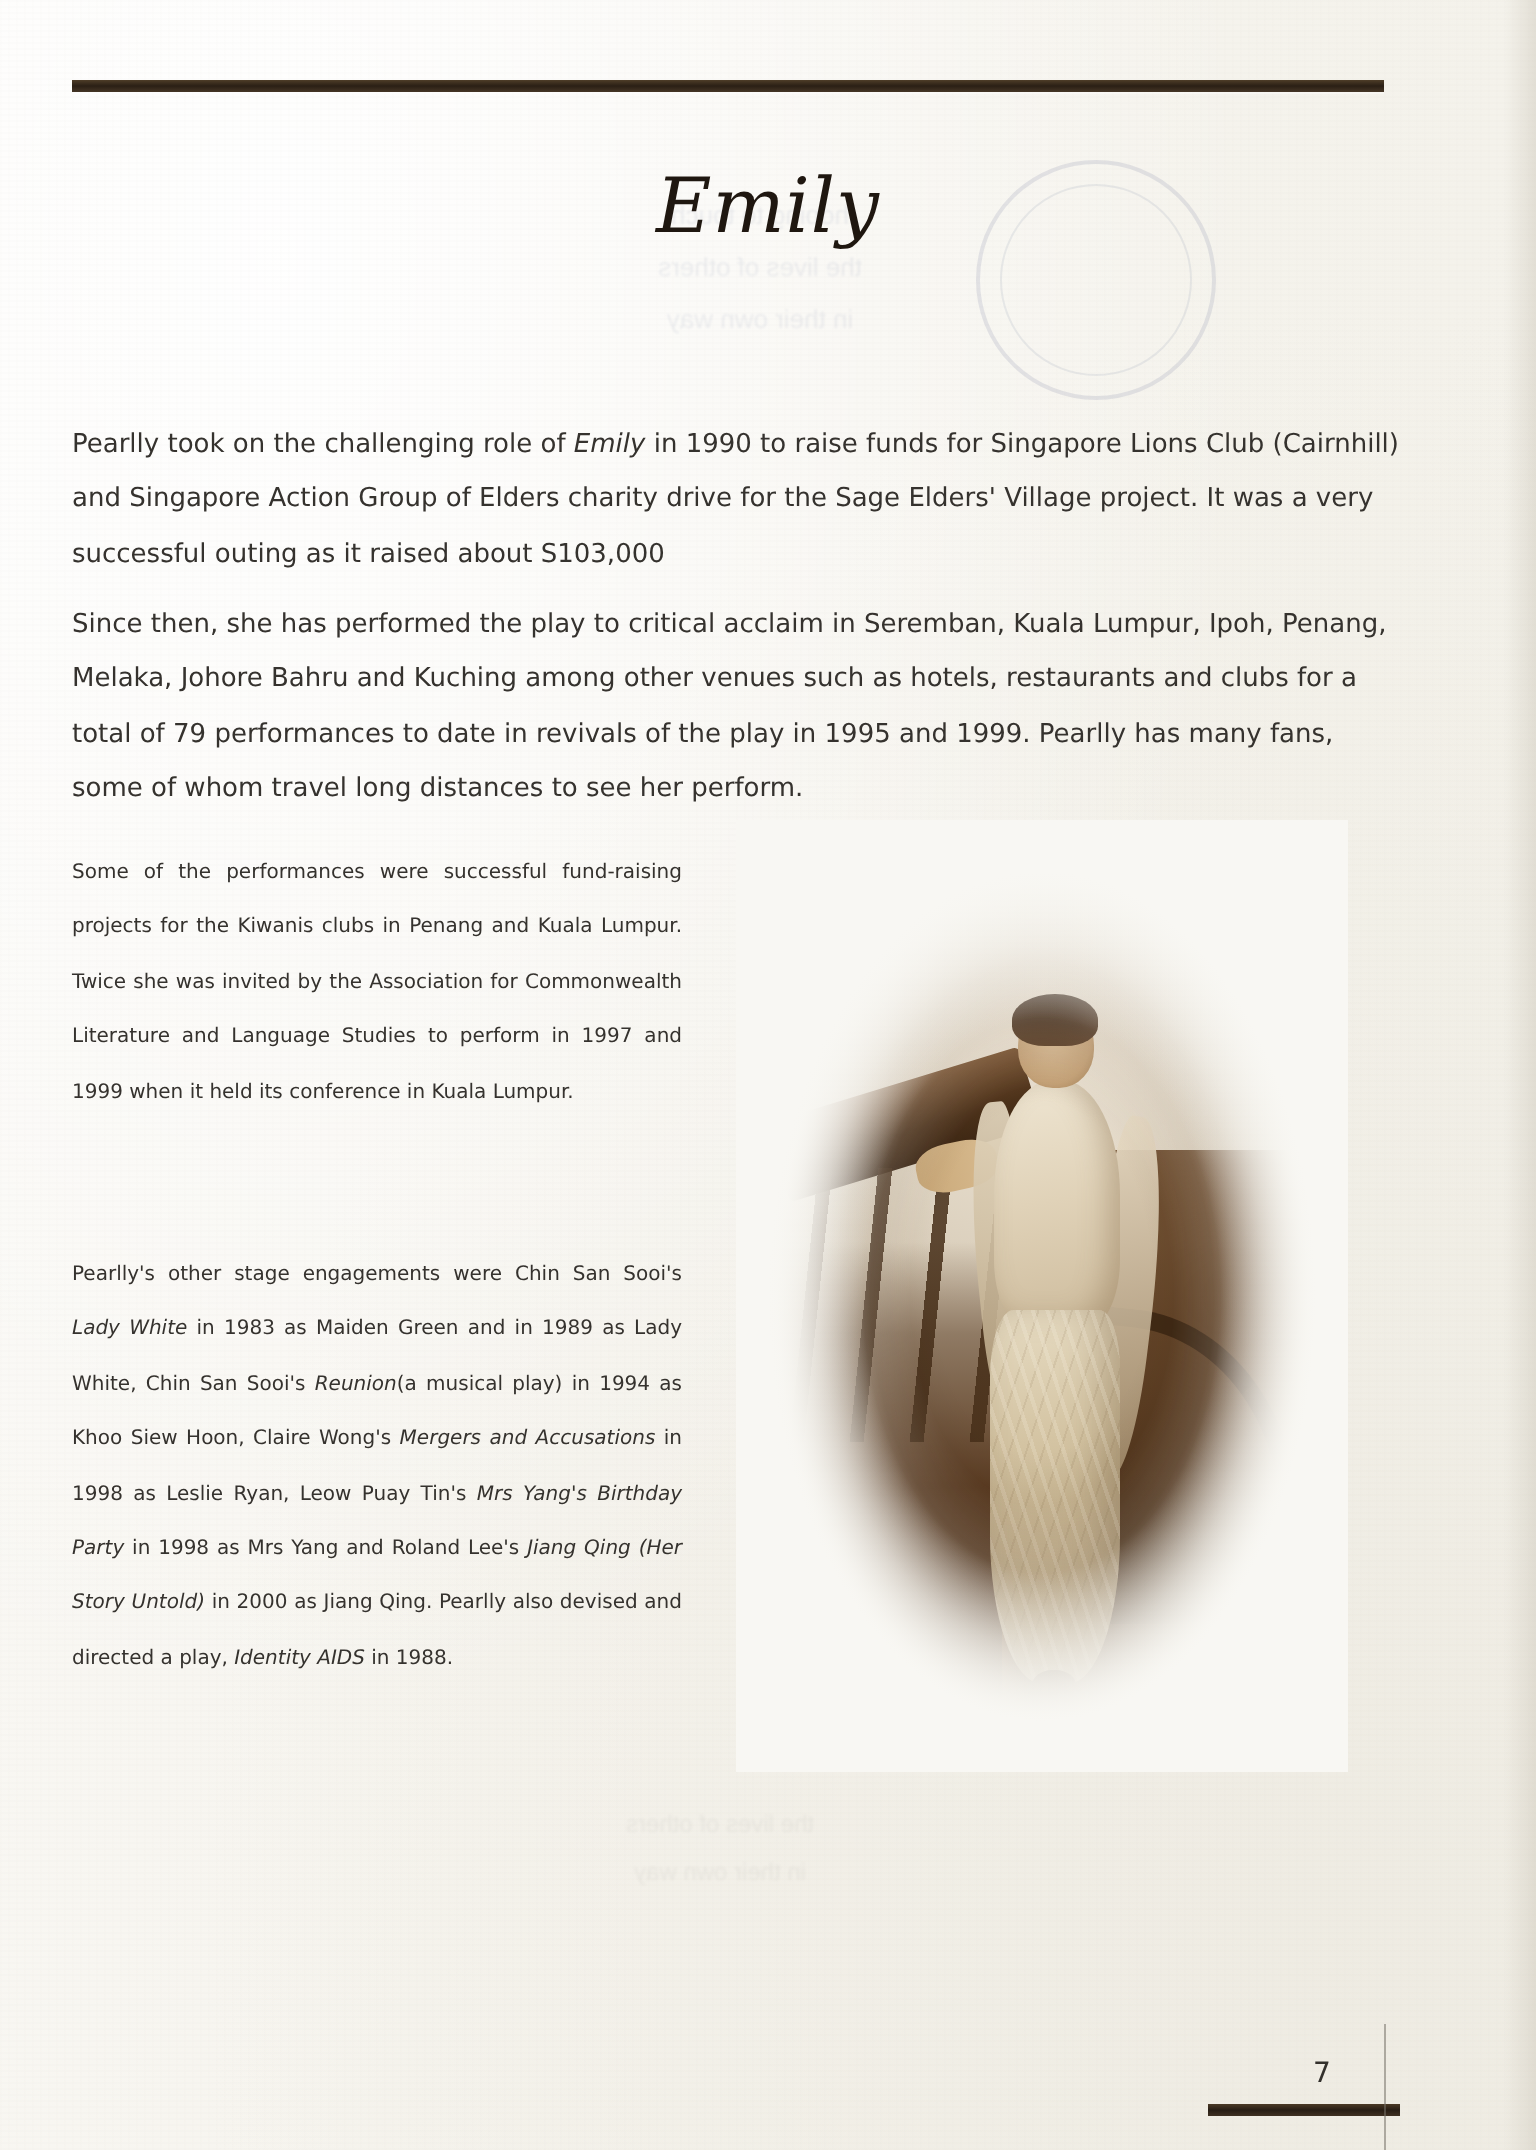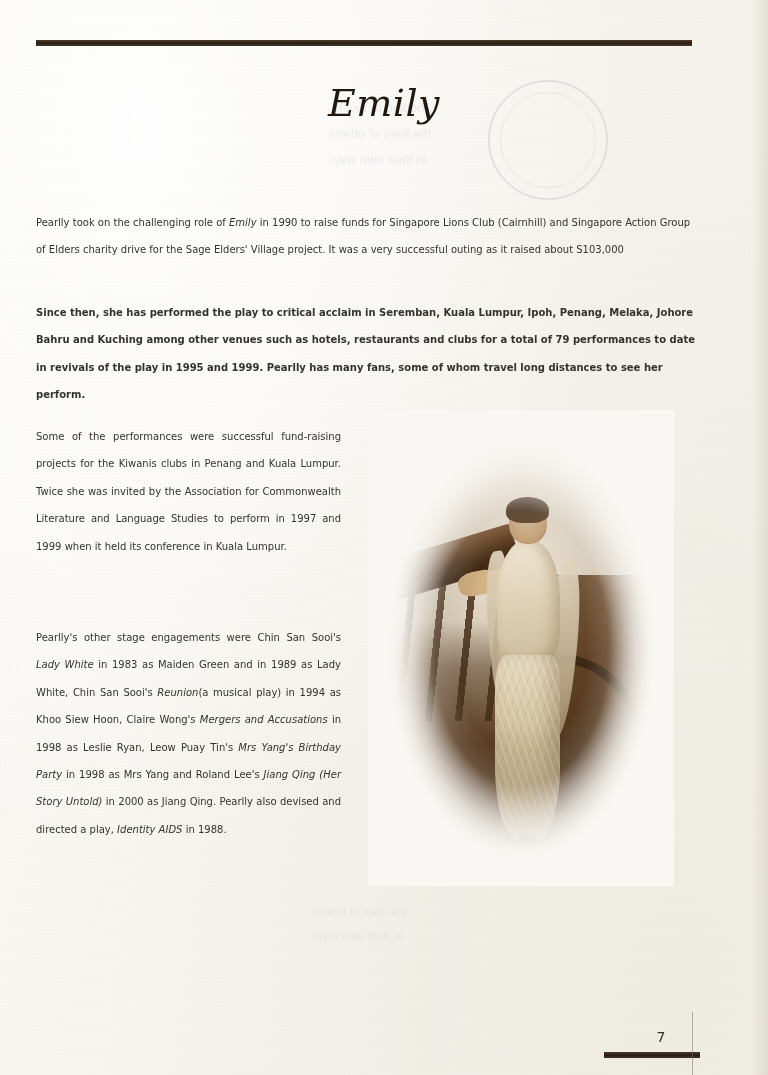--- a/index.html
+++ b/index.html
@@ -124,27 +124,27 @@
     color: #1f1710;
     line-height: 50px;
     margin-top: 2px;
   }
 
   
   .body-wide {
     position: absolute;
     left: 36px;
     width: 664px;
-    font-size: 10px;
+    font-size: 13px;
     line-height: 27.4px;
     color: #35322e;
     text-align: left;
   }
   #para-1 { top: 209px; }
-  #para-2 { top: 299px; font-weight: bold; }
+  #para-2 { top: 299px; }
 
   .body-narrow {
     position: absolute;
     left: 36px;
     width: 305px;
     font-size: 10px;
     line-height: 27.4px;
     color: #35322e;
     text-align: justify;
     text-justify: inter-word;

